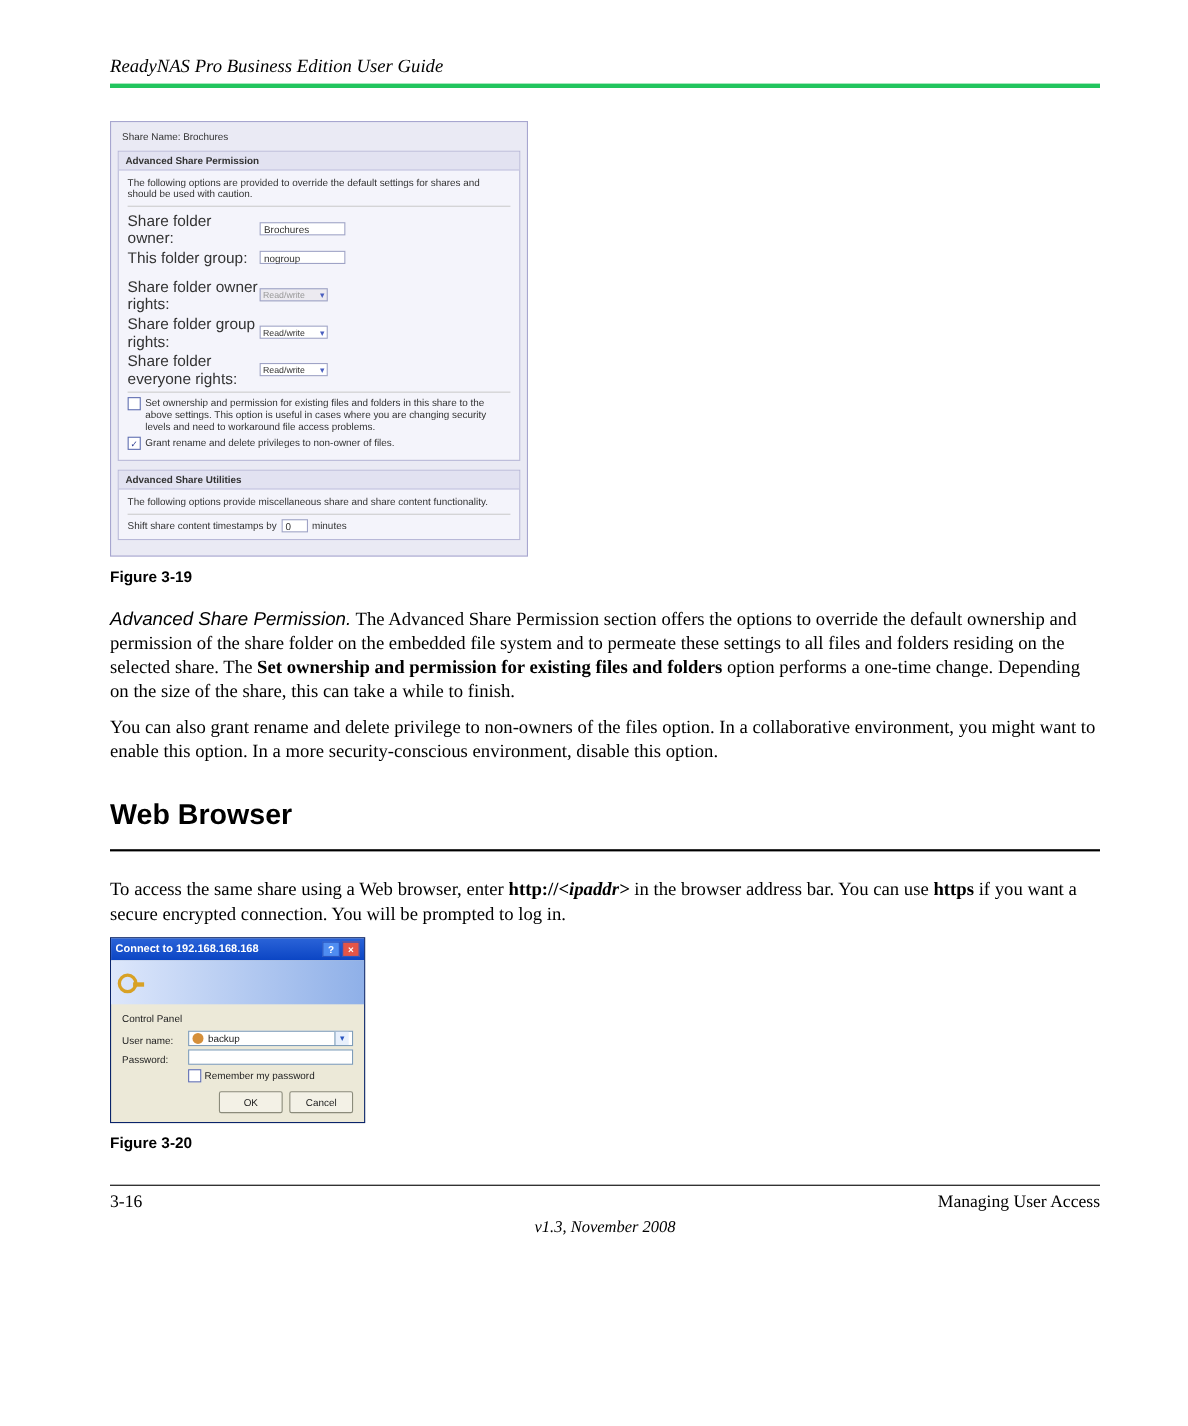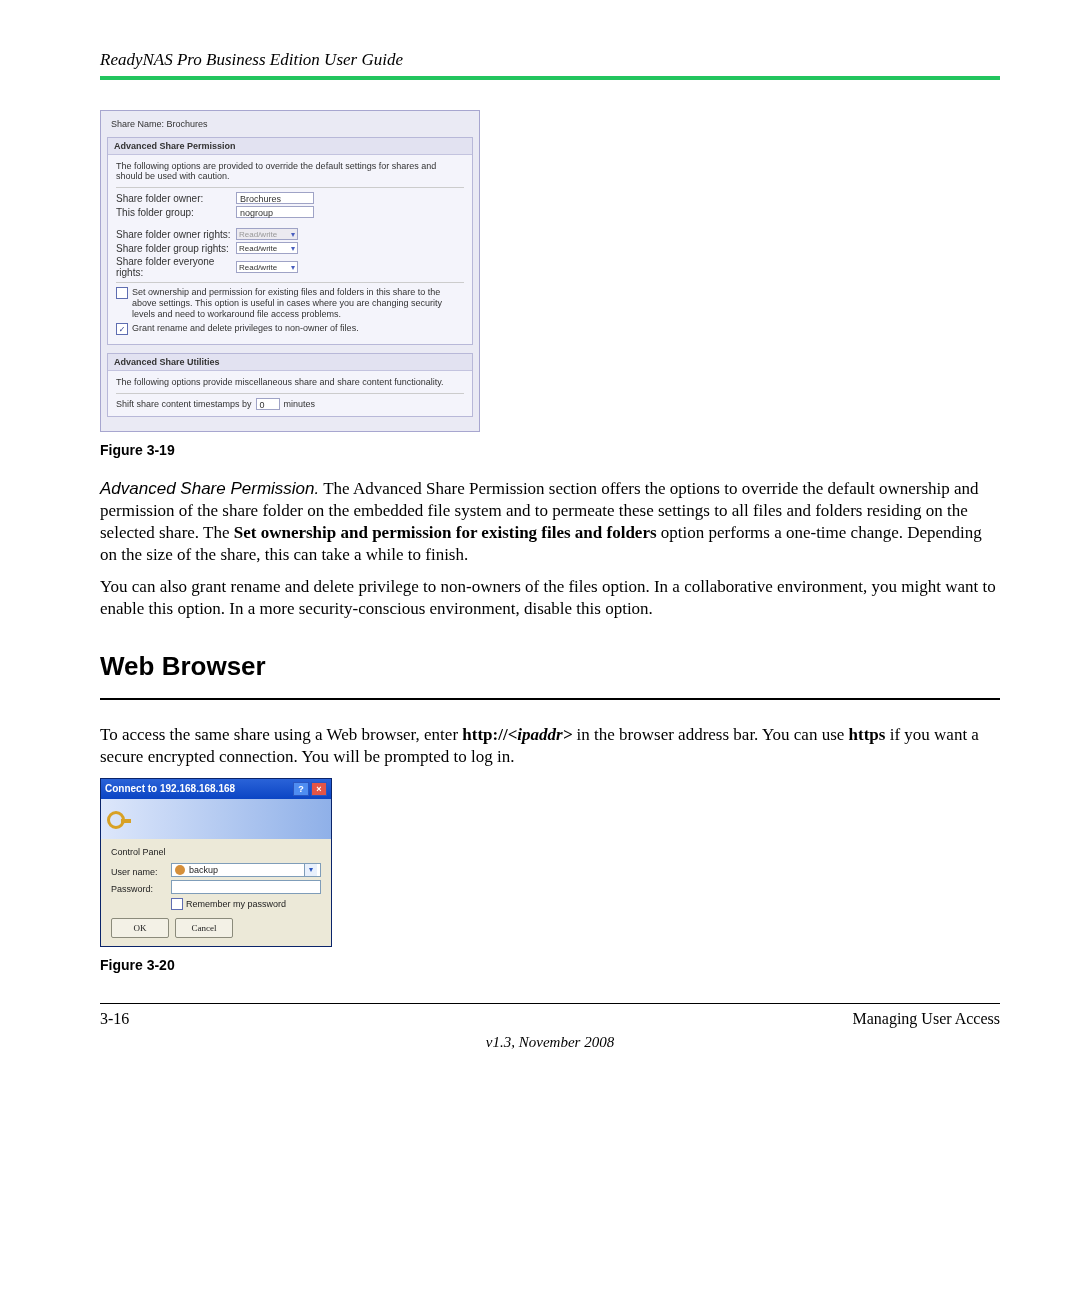--- a/index.html
+++ b/index.html
@@ -47,21 +47,21 @@
   }
   .panel-body {
     padding: 6px 8px;
   }
   .panel-note {
     font-size: 9px;
     margin-bottom: 6px;
   }
   .hr-sep { border-top: 1px solid #ccc; margin: 4px 0; }
   .row { display: flex; align-items: center; margin: 2px 0; }
-  .row .lbl { width: 120px; font-size: 10px; }
+  .row .lbl { width: 120px; font-size: 14px; }
   .tinput {
     border: 1px solid #9fa3c6;
     background: #fff;
     font-size: 9px;
     padding: 1px 3px;
     width: 78px;
     height: 12px;
     box-sizing: border-box;
   }
   .tselect {
@@ -211,23 +211,22 @@
     background: #fff;
     height: 14px;
     box-sizing: border-box;
   }
   .remember-row {
     margin: 4px 0 8px 60px;
     display: flex; align-items: center; font-size: 9px;
   }
   .remember-row .ckbox { margin-right: 3px; }
   .btnrow {
-    display: flex; gap: 6px;
+    display: flex; justify-content: flex-end; gap: 6px;
     margin-top: 4px;
-    font-family: Liberation Serif, serif;
   }
   .winbtn {
     width: 56px; height: 18px;
     background: #f3f1e6;
     border: 1px solid #8b8b7b;
     border-radius: 2px;
     font-size: 9px;
     display: inline-flex; align-items: center; justify-content: center;
   }
   .footer {

